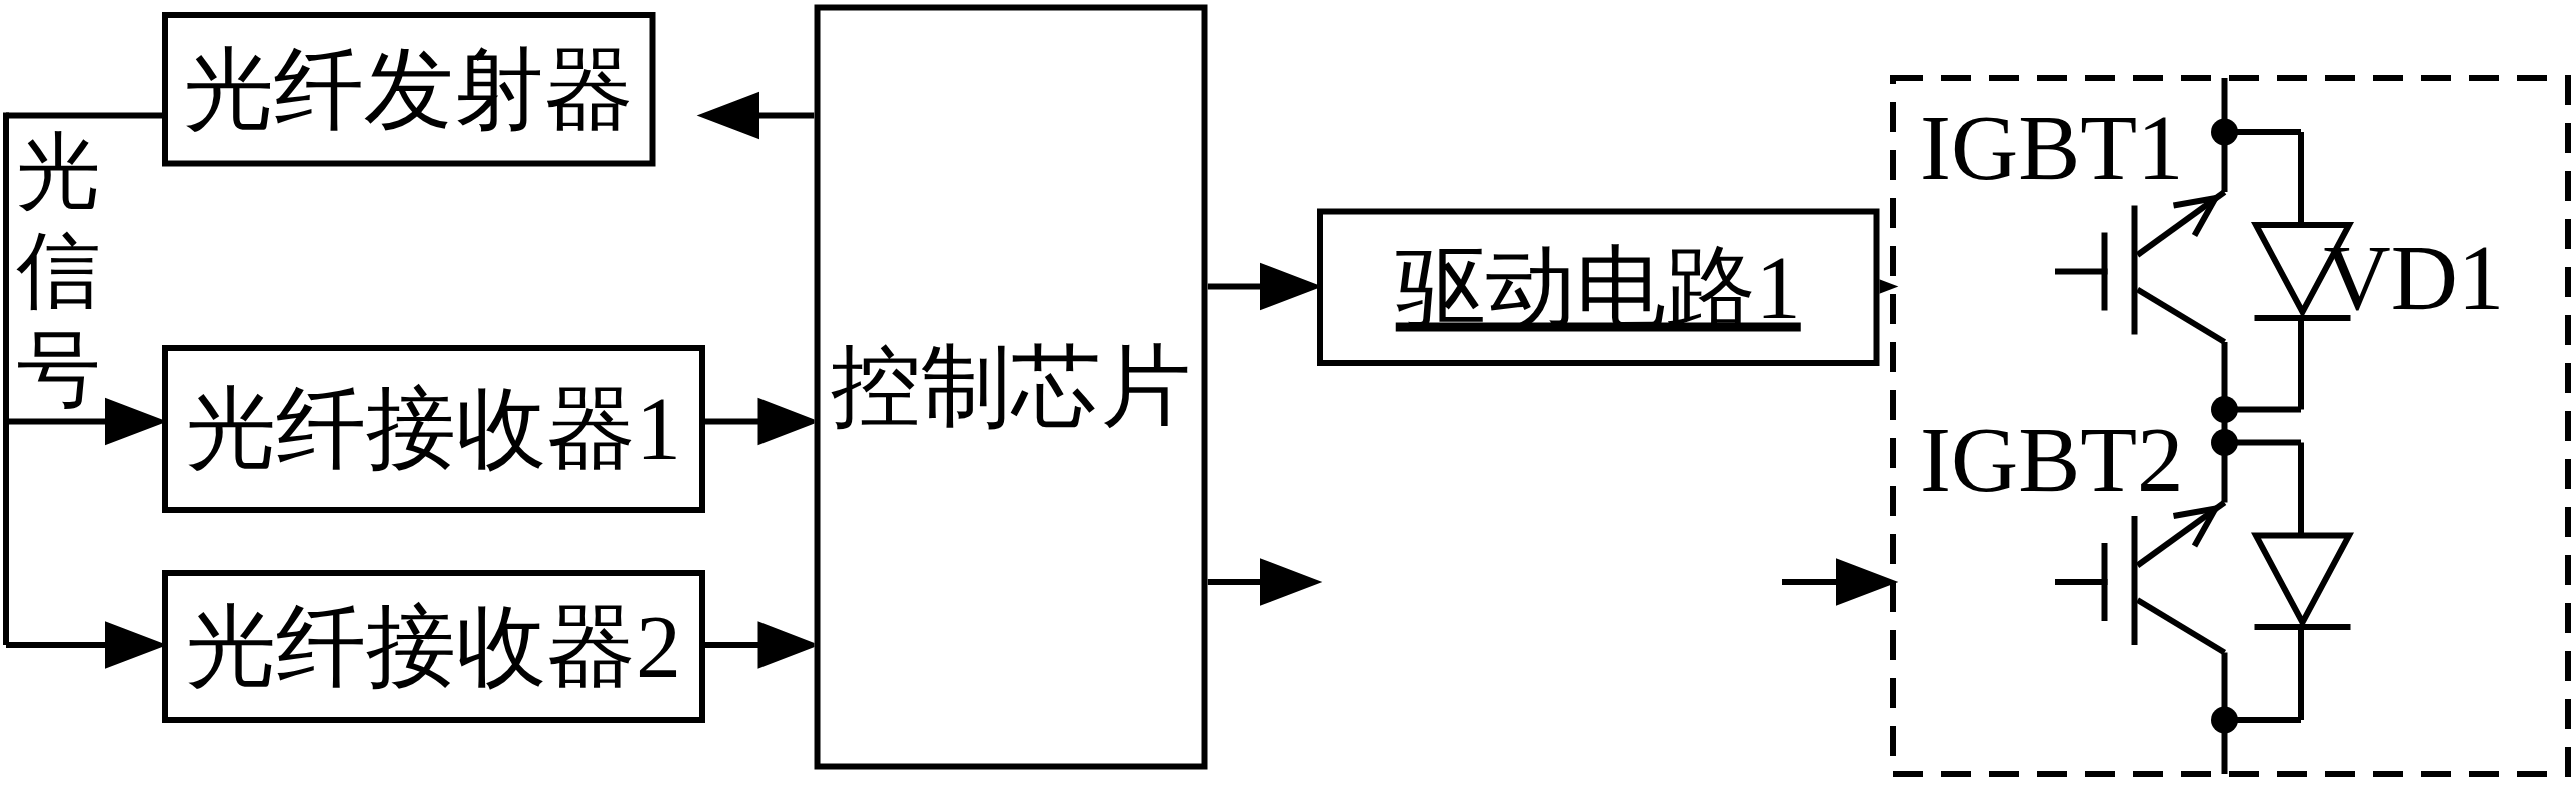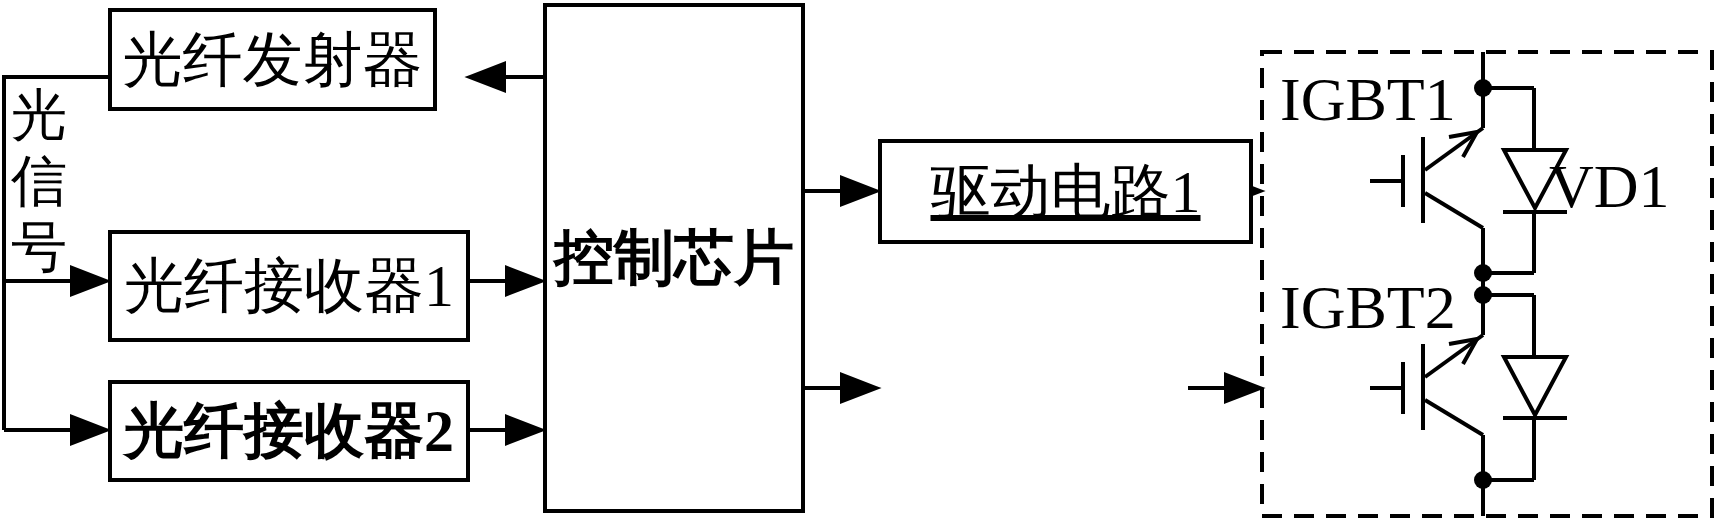--- a/index.html
+++ b/index.html
@@ -9,22 +9,22 @@
     overflow:hidden;
   }
   .wires { position:absolute; left:0; top:0; }
   .block {
     position:absolute; box-sizing:border-box; background:#ffffff;
     border:4px solid #000; display:flex; align-items:center; justify-content:center;
     font-size:60px; white-space:nowrap; line-height:1;
   }
   .b-transmitter { left:108px; top:8px;  width:329px; height:103px; }
   .b-receiver1   { left:108px; top:230px; width:362px; height:112px; }
-  .b-receiver2   { left:108px; top:380px; width:362px; height:102px;font-weight:bold; }
-  .b-controller  { left:543px; top:3px;   width:262px; height:510px;font-weight:bold; }
+  .b-receiver2   { left:108px; top:380px; width:362px; height:102px; }
+  .b-controller  { left:543px; top:3px;   width:262px; height:510px; }
   .b-driver1     { left:878px; top:139px; width:375px; height:105px;text-decoration:underline; }
   .b-driver2     { left:878px; top:338px; width:311px; height:102px; }
   .signal-label {
     position:absolute; left:10px; top:82px; width:58px;
     font-size:56px; line-height:66px; text-align:center;
   }
   .mod-label { position:absolute; font-size:62px; line-height:1; white-space:nowrap; }
   .lbl-igbt1 { left:1280px; top:68px; }
   .lbl-igbt2 { left:1280px; top:276px; }
   .lbl-vd1   { left:1549px; top:155px; }

